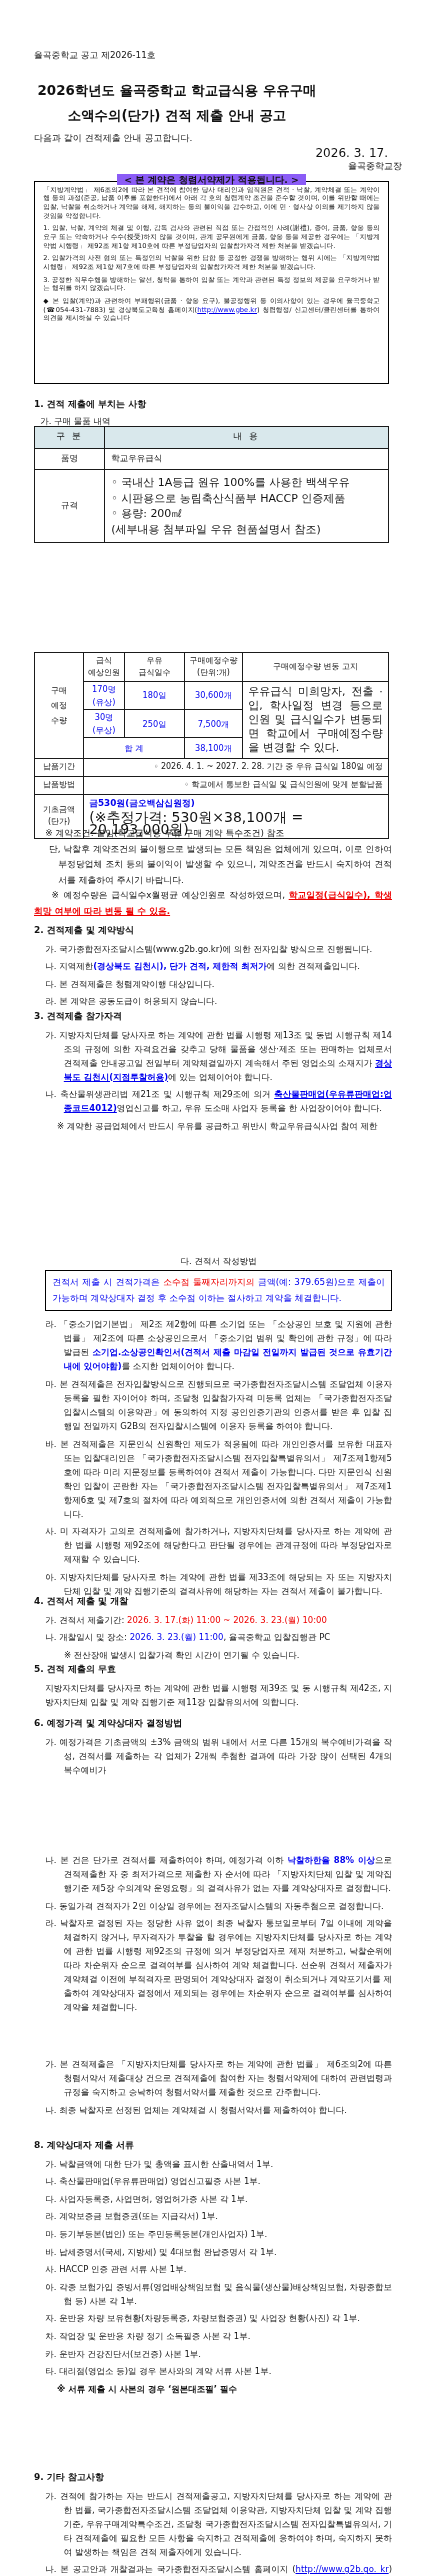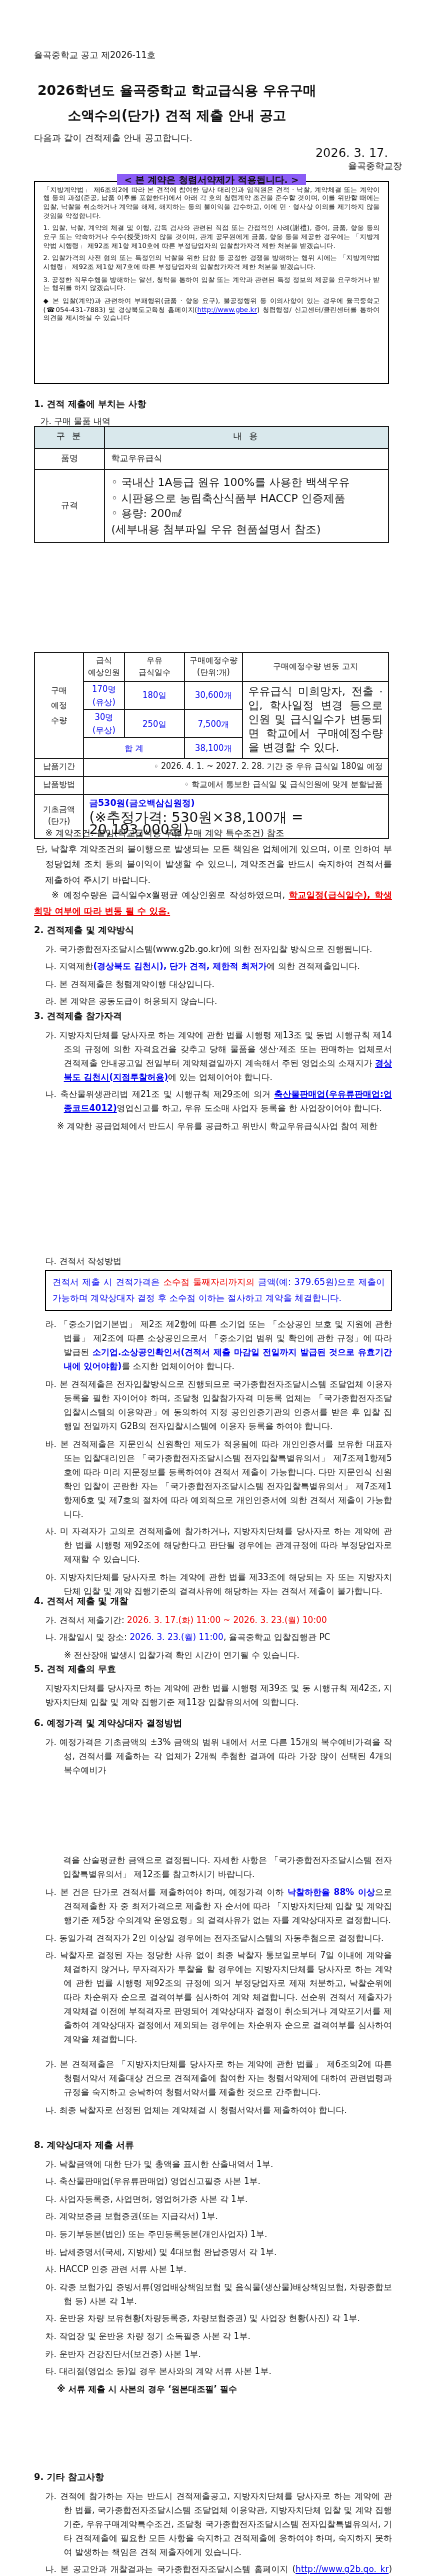--- a/index.html
+++ b/index.html
@@ -38,21 +38,21 @@
   .t2 td{font-size:8px;text-align:center;line-height:12.4px;}
   .t2 .hdr{font-size:8px;height:26px;}
   .t2 .val{color:#0000ee;font-size:8.2px;}
   .t2 .noticeCell{text-align:justify;padding:3.1px 5.2px;line-height:14px;font-size:11px;}
   .t2 .left{text-align:right;padding:2.1px 5.2px;}
   .t2 .base1{color:#0000ee;font-weight:bold;font-size:8.8px;text-align:left;padding:2.1px 5.2px 0;}
   .t2 .base2{text-align:left;padding:1px 5.2px 2.1px;font-size:14px;}
   
   .n1{left:34px;top:826px;width:358px;line-height:15.5px;font-size:8.8px;}
   .n1 .l1{margin-left:11.3px;}
-  .n1 .l2{margin-left:2px;padding-left:9.3px;text-indent:-9.3px;text-align:justify;}
+  .n1 .l2{margin-left:15px;padding-left:9.3px;text-indent:-9.3px;text-align:justify;}
   .n1 .l3{margin-left:0;text-indent:17.5px;text-align:justify;}
   .sec{left:34px;width:358px;}
   .plain{margin-left:11.3px;line-height:14.4px;text-align:justify;}
   .ind{margin-left:29px;line-height:14px;text-align:justify;}
   .notesub{margin-left:23px;line-height:14px;}
   .dbox{border:0.8px solid #000;margin:2.1px 0 6.2px 11.3px;padding:4.1px 6.2px;line-height:15.5px;font-size:8.8px;text-align:justify;}
 </style>
 </head>
 <body>
 
@@ -178,21 +178,21 @@
   </div>
 
   <div class="abs sec" style="top:1010px;">
     <div class="sech">3. 견적제출 참가자격</div>
     <div class="li"><span>가. 지방자치단체를 당사자로 하는 계약에 관한 법률 시행령 제13조 및 동법 시행규칙 제14조의 규정에 의한 자격요건을 갖추고 당해 물품을 생산·제조 또는 판매하는 업체로서 견적제출 안내공고일 전일부터 계약체결일까지 계속해서 주된 영업소의 소재지가 </span><span class="bu b">경상북도 김천시(지점투찰허용)</span><span>에 있는 업체이어야 합니다.</span></div>
     <div class="li"><span>나. 축산물위생관리법 제21조 및 시행규칙 제29조에 의거 </span><span class="bu b">축산물판매업(우유류판매업:업종코드4012)</span><span>영업신고를 하고, 우유 도소매 사업자 등록을 한 사업장이어야 합니다.</span></div>
     <div class="notesub">※  계약한 공급업체에서 반드시 우유를 공급하고 위반시 학교우유급식사업 참여 제한</div>
   </div>
 
   <div class="abs sec" style="top:1256px;">
-    <div style="margin-left:11.3px;margin-bottom:2.1px;">다. 견적서 작성방법</div>
+    <div style="margin-left:11.3px;margin-bottom:2.1px;text-align:center;">다. 견적서 작성방법</div>
     <div class="dbox"><span class="blue">견적서 제출 시 견적가격은 </span><span class="red">소수점 둘째자리까지의</span><span class="blue"> 금액(예: 379.65원)으로 제출이 가능하며 계약상대자 결정 후 소수점 이하는 절사하고 계약을 체결합니다.</span></div>
     <div class="li"><span>라. 「중소기업기본법」 제2조 제2항에 따른 소기업 또는 「소상공인 보호 및 지원에 관한 법률」 제2조에 따른 소상공인으로서 「중소기업 범위 및 확인에 관한 규정」에 따라 발급된 </span><span class="blue b">소기업.소상공인확인서(견적서 제출 마감일 전일까지 발급된 것으로 유효기간 내에 있어야함)</span><span>를 소지한 업체이어야 합니다.</span></div>
     <div class="li">마. 본 견적제출은 전자입찰방식으로 진행되므로 국가종합전자조달시스템 조달업체 이용자 등록을 필한 자이어야 하며, 조달청 입찰참가자격 미등록 업체는 「국가종합전자조달 입찰시스템의 이용약관」에 동의하여 지정 공인인증기관의 인증서를 받은 후 입찰 집행일 전일까지 G2B의 전자입찰시스템에 이용자 등록을 하여야 합니다.</div>
     <div class="li">바. 본 견적제출은 지문인식 신원확인 제도가 적용됨에 따라 개인인증서를 보유한 대표자 또는 입찰대리인은 「국가종합전자조달시스템 전자입찰특별유의서」 제7조제1항제5호에 따라 미리 지문정보를 등록하여야 견적서 제출이 가능합니다. 다만 지문인식 신원확인 입찰이 곤란한 자는 「국가종합전자조달시스템 전자입찰특별유의서」 제7조제1항제6호 및 제7호의 절차에 따라 예외적으로 개인인증서에 의한 견적서 제출이 가능합니다.</div>
     <div class="li">사. 미 자격자가 고의로 견적제출에 참가하거나, 지방자치단체를 당사자로 하는 계약에 관한 법률 시행령 제92조에 해당한다고 판단될 경우에는 관계규정에 따라 부정당업자로 제재할 수 있습니다.</div>
     <div class="li">아. 지방자치단체를 당사자로 하는 계약에 관한 법률 제33조에 해당되는 자 또는 지방자치단체 입찰 및 계약 집행기준의 결격사유에 해당하는 자는 견적서 제출이 불가합니다.</div>
   </div>
 
   <div class="abs sec" style="top:1595px;">
     <div class="sech">4. 견적서 제출 및 개찰</div>
@@ -204,21 +204,20 @@
   <div class="abs sec" style="top:1663px;">
     <div class="sech">5. 견적 제출의 무효</div>
     <div class="plain">지방자치단체를 당사자로 하는 계약에 관한 법률 시행령 제39조 및 동 시행규칙 제42조, 지방자치단체 입찰 및 계약 집행기준 제11장 입찰유의서에 의합니다.</div>
   </div>
 
   <div class="abs sec" style="top:1717px;">
     <div class="sech">6. 예정가격 및 계약상대자 결정방법</div>
     <div class="li">가. 예정가격은 기초금액의 ±3% 금액의 범위 내에서 서로 다른 15개의 복수예비가격을 작성, 견적서를 제출하는 각 업체가 2개씩 추첨한 결과에 따라 가장 많이 선택된 4개의 복수예비가</div>
   </div>
   <div class="abs sec" style="top:1853px;">
-    <div class="ind" style="margin-bottom:4.1px;">격을 산술평균한 금액으로 결정됩니다. 자세한 사항은 「국가종합전자조달시스템 전자입찰특별유의서」 제12조를 참고하시기 바랍니다.</div>
     <div class="li"><span>나. 본 건은 단가로 견적서를 제출하여야 하며, 예정가격 이하 </span><span class="blue b">낙찰하한율 88% 이상</span><span>으로 견적제출한 자 중 최저가격으로 제출한 자 순서에 따라 「지방자치단체 입찰 및 계약집행기준 제5장 수의계약 운영요령」의 결격사유가 없는 자를 계약상대자로 결정합니다.</span></div>
     <div class="li">다. 동일가격 견적자가 2인 이상일 경우에는 전자조달시스템의 자동추첨으로 결정합니다.</div>
     <div class="li">라. 낙찰자로 결정된 자는 정당한 사유 없이 최종 낙찰자 통보일로부터 7일 이내에 계약을 체결하지 않거나, 무자격자가 투찰을 할 경우에는 지방자치단체를 당사자로 하는 계약에 관한 법률 시행령 제92조의 규정에 의거 부정당업자로 제재 처분하고, 낙찰순위에 따라 차순위자 순으로 결격여부를 심사하여 계약 체결합니다. 선순위 견적서 제출자가 계약체결 이전에 부적격자로 판명되어 계약상대자 결정이 취소되거나 계약포기서를 제출하여 계약상대자 결정에서 제외되는 경우에는 차순위자 순으로 결격여부를 심사하여 계약을 체결합니다.</div>
   </div>
 
   <div class="abs sec" style="top:2057px;">
     <div class="li">가. 본 견적제출은 「지방자치단체를 당사자로 하는 계약에 관한 법률」 제6조의2에 따른 청렴서약서 제출대상 건으로 견적제출에 참여한 자는 청렴서약제에 대하여 관련법령과 규정을 숙지하고 승낙하여 청렴서약서를 제출한 것으로 간주합니다.</div>
     <div class="li">나. 최종 낙찰자로 선정된 업체는 계약체결 시 청렴서약서를 제출하여야 합니다.</div>
   </div>
 

